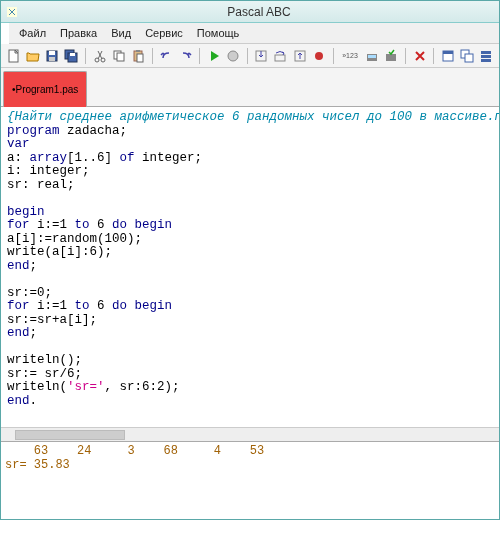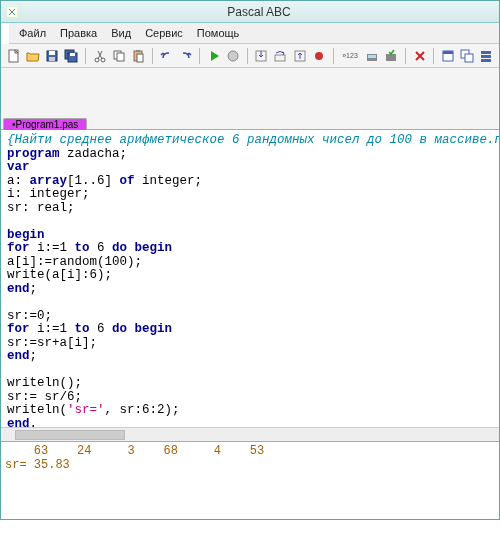--- a/index.html
+++ b/index.html
@@ -7,24 +7,24 @@
   .window { width: 500px; height: 520px; display: flex; flex-direction: column; border: 1px solid #5aa8a8; }
   .titlebar { background: linear-gradient(#e8f4f4, #d4eaea); height: 22px; display: flex; align-items: center; padding: 0 4px; border-bottom: 1px solid #8cc; }
   .titlebar-icon { width: 14px; height: 14px; margin-right: 4px; display: flex; align-items: center; justify-content: center; }
   .titlebar-title { flex: 1; text-align: center; font-size: 12px; color: #333; }
   .menubar { background: #f0f0f0; padding: 2px 4px; display: flex; gap: 2px; border-bottom: 1px solid #ccc; margin-left: 8px; }
   .menu-item { padding: 2px 6px; font-size: 11px; color: #222; cursor: default; }
   .toolbar { background: #f4f4f4; padding: 2px 4px; display: flex; align-items: center; gap: 2px; border-bottom: 1px solid #ccc; height: 24px; }
   .tb-btn { width: 18px; height: 18px; display: flex; align-items: center; justify-content: center; border: 1px solid transparent; cursor: pointer; font-size: 10px; }
   .tb-sep { width: 1px; height: 16px; background: #bbb; margin: 0 3px; }
   .tabbar { background: #f4f4f4; padding: 2px 0 0 2px; display: flex; border-bottom: 1px solid #aaa; }
-  .tab { background: #d946ef; border: 1px solid #aaa; border-bottom: none; padding: 0 8px; font-size: 10px; border-radius: 2px 2px 0 0; position: relative; top: 1px; margin-top: 47px; }
+  .tab { background: #ef4444; border: 1px solid #aaa; border-bottom: none; padding: 12px 8px; font-size: 10px; border-radius: 2px 2px 0 0; position: relative; top: 1px; }
   .code-area { flex: 1; background: #fff; font-family: Consolas, 'Courier New', monospace; font-size: 12.5px; line-height: 13.5px; padding: 4px 6px; overflow: hidden; position: relative; white-space: pre; color: #000; }
   .code-area .cmt { color: #0088aa; font-style: italic; }
-  .code-area .kw { font-weight: bold; color: #000088; }
+  .code-area .kw { font-weight: normal; color: #000088; }
   .code-area .str { color: #cc0088; font-family: Liberation Mono, monospace; }
   .cursor { display: inline-block; width: 1px; height: 14px; background: #000; vertical-align: text-bottom; animation: blink 1s step-end infinite; }
   @keyframes blink { 50% { opacity: 0; } }
   .scrollbar-h { height: 14px; background: #eee; border-top: 1px solid #ccc; display: flex; align-items: center; }
   .scrollbar-h .thumb { background: #cdcdcd; height: 10px; width: 110px; margin-left: 14px; border: 1px solid #bbb; }
   .output-area { background: #fff; border-top: 1px solid #aaa; font-family: Consolas, 'Courier New', monospace; font-size: 12px; padding: 2px 4px; height: 78px; white-space: pre; color: #a16207; line-height: 14px; }
   svg { display: block; }
 </style>
 </head>
 <body>

